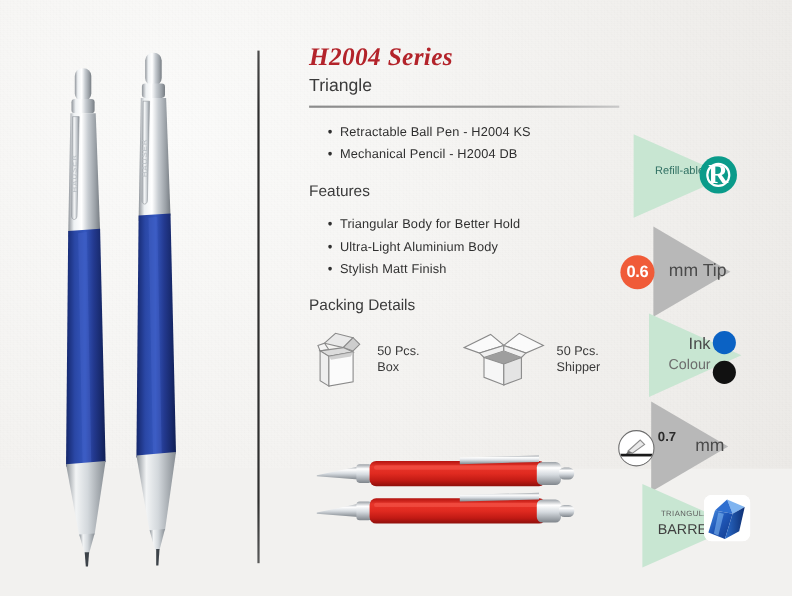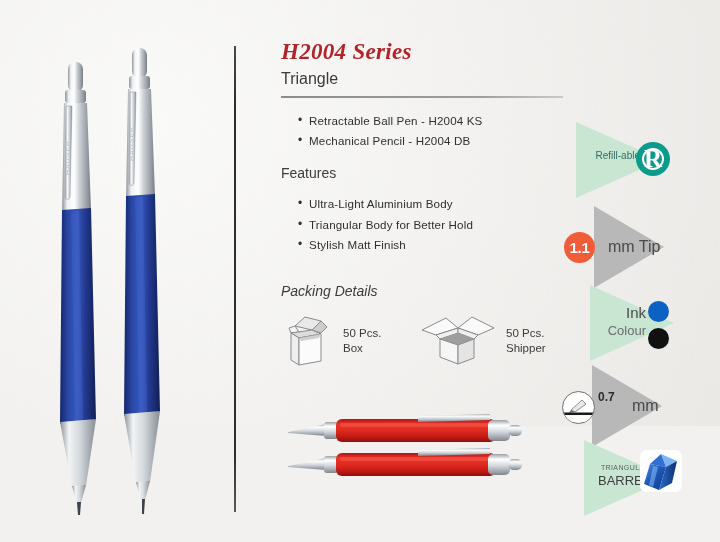--- a/index.html
+++ b/index.html
@@ -84,21 +84,21 @@
     position: absolute; left: 0; top: -1px;
     font-size: 12px; color: #2f2f2f;
   }
   .section-head {
     font-size: 14px;
     color: #3b3b3b;
     margin: 18px 0 9px 0;
     font-weight: normal;
   }
   #features-head { margin-top: 18px; }
-  #packing-head { margin-top: 32px; font-style: italic; }
+  #packing-head { margin-top: 18px; }
 
   
   #packing-row { display: flex; align-items: center; margin-top: 4px; }
   .pack-item { display: flex; align-items: center; }
   .pack-label {
     font-size: 11.5px; color: #3a3a3a;
     line-height: 1.25; margin-left: 6px;
   }
   #pack-box-item { width: 135px; }
 
@@ -256,22 +256,22 @@
     <h2 class="sub-title">Triangle</h2>
     <div class="rule"></div>
 
     <ul class="bullets">
       <li>Retractable Ball Pen - H2004 KS</li>
       <li>Mechanical Pencil - H2004 DB</li>
     </ul>
 
     <div class="section-head" id="features-head">Features</div>
     <ul class="bullets">
+      <li>Triangular Body for Better Hold</li>
       <li>Ultra-Light Aluminium Body</li>
-      <li>Triangular Body for Better Hold</li>
       <li>Stylish Matt Finish</li>
     </ul>
 
     <div class="section-head" id="packing-head">Packing Details</div>
 
     <div id="packing-row">
 
       <div class="pack-item" id="pack-box-item">
         <span>
           <svg width="56" height="62" viewBox="0 0 56 62">
@@ -367,21 +367,21 @@
       <span class="badge-label" style="left:-2px; top:32px; width:72px; font-size:10px; color:#2f6f62;">Refill-able</span>
       <span class="r-logo" style="left:66px; top:24px;">
         <span>R</span>
       </span>
     </div>
 
     <div class="badge" style="left:-4px; top:84px;">
       <svg width="116" height="90" viewBox="0 0 116 90">
         <polygon points="42,4 42,86 112,45" fill="#b8b8b8"></polygon>
       </svg>
-      <span class="tip-circle" style="left:12px; top:30px;">1.1</span>
+      <span class="tip-circle" style="left:12px; top:30px;">0.6</span>
       <span class="badge-label" style="left:56px; top:36px; font-size:16px; color:#4a4a4a; text-align:left;">mm Tip</span>
     </div>
 
     <div class="badge" style="left:30px; top:163px;">
       <svg width="92" height="84" viewBox="0 0 92 84">
         <polygon points="4,4 4,80 88,42" fill="#c8e6d2"></polygon>
       </svg>
       <span class="badge-label" style="left:-12px; top:23px; width:72px; font-size:15px; color:#4a4a4a;">Ink</span>
       <span class="badge-label" style="left:-12px; top:42px; width:72px; font-size:13px; color:#6d6d6d;">Colour</span>
       <span class="ink-dot" style="left:62px; top:20px; background:#0b62c4;"></span>

